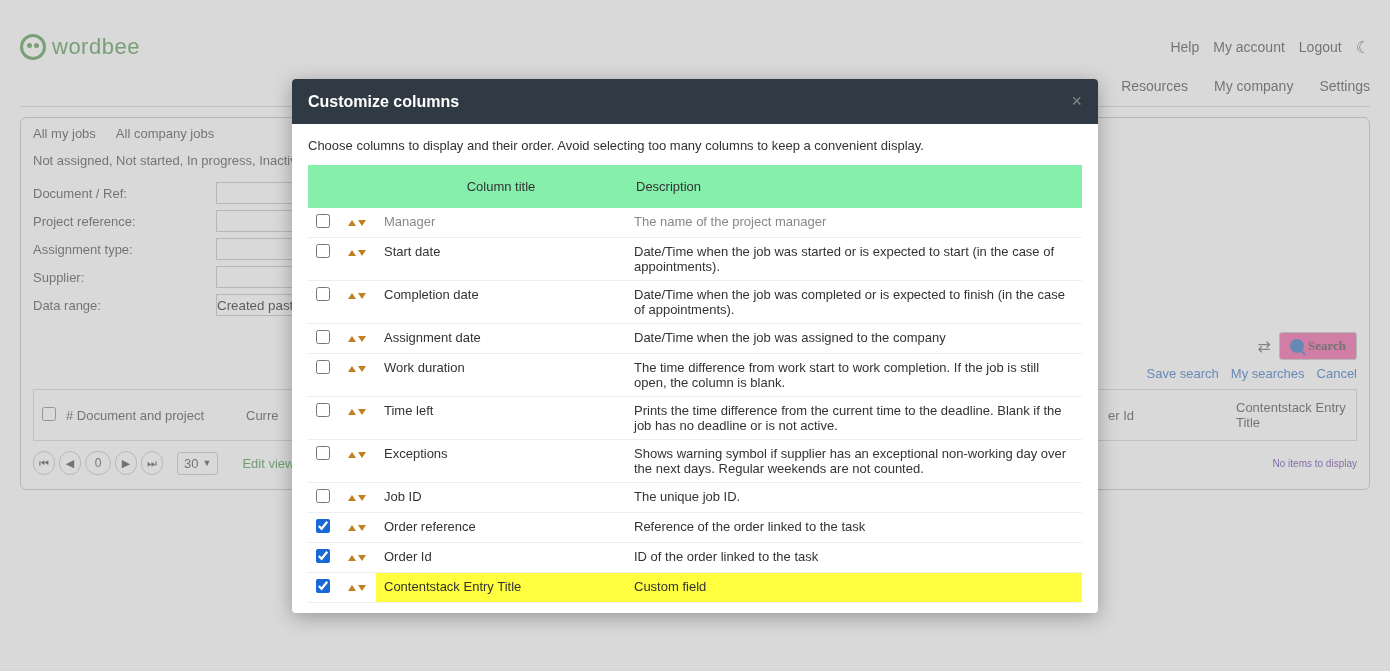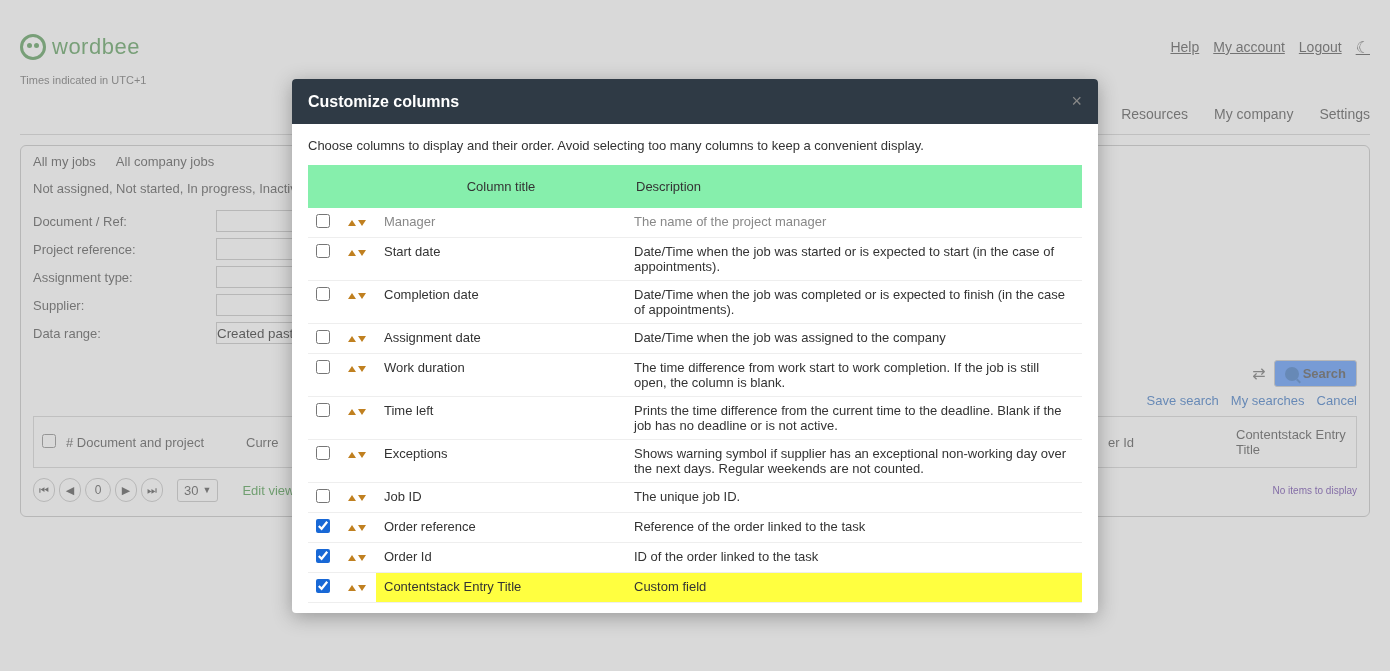--- a/index.html
+++ b/index.html
@@ -6,39 +6,39 @@
 body { font-family: -apple-system, BlinkMacSystemFont, "Segoe UI", Arial, sans-serif; font-size: 13px; color: #333; background: #fff; }
 .page { padding: 10px 20px; }
 .topbar { display: flex; align-items: center; justify-content: space-between; padding: 8px 0 4px; margin-top: 16px; }
 .logo { display: flex; align-items: center; gap: 6px; }
 .logo-circle { width: 26px; height: 26px; border: 3px solid #3d8b3d; border-radius: 50%; position: relative; }
 .logo-circle::before, .logo-circle::after { content: ""; position: absolute; width: 5px; height: 5px; background: #3d8b3d; border-radius: 50%; }
 .logo-circle::before { top: 6px; left: 4px; }
 .logo-circle::after { top: 6px; right: 4px; }
 .logo-text { font-size: 22px; font-weight: 400; color: #3d8b3d; letter-spacing: 0.5px; }
 .toplinks { display: flex; align-items: center; gap: 14px; font-size: 14px; }
-.toplinks span { cursor: pointer; text-decoration: underline; }
+.toplinks span { cursor: pointer; }
 .moon-icon { font-size: 16px; }
 .utc { font-size: 11px; color: #555; padding: 10px 0 6px; }
 .mainnav { display: flex; justify-content: flex-end; gap: 26px; border-bottom: 1px solid #ccc; padding: 14px 0 12px; font-size: 14px; }
 .mainnav span { cursor: pointer; }
 .mainnav .active { color: #2d8a2d; }
 .content { border: 1px solid #bbb; border-radius: 6px; padding: 0; margin-top: 10px; }
 .tabs-row { display: flex; border-bottom: 1px solid #bbb; }
 .tab { padding: 8px 14px; font-size: 13px; background: #e8e8e8; border-right: 1px solid #bbb; cursor: pointer; }
 .tab:first-child { border-top-left-radius: 6px; }
 .tab.dark { background: #222; color: #fff; }
 .subtabs { display: flex; gap: 20px; padding: 8px 12px; font-size: 13px; }
 .status-row { padding: 4px 12px 8px; font-size: 13px; color: #333; }
 .filters { padding: 6px 12px 10px; }
 .filter-row { display: flex; align-items: center; margin-bottom: 6px; gap: 8px; }
 .filter-label { width: 175px; font-size: 13px; }
 .filter-input { width: 80px; height: 22px; border: 1px solid #bbb; background: #fff; }
 .search-area { display: flex; justify-content: flex-end; align-items: center; gap: 8px; padding: 0 12px 4px; }
-.search-btn { display: inline-flex; align-items: center; gap: 4px; background: #3b82f6; border: 1px solid #bbb; border-radius: 3px; padding: 5px 10px; font-weight: 600; cursor: pointer; }
+.search-btn { display: inline-flex; align-items: center; gap: 4px; background: #ec4899; border: 1px solid #bbb; border-radius: 3px; padding: 5px 10px; font-weight: 600; cursor: pointer; font-family: Liberation Serif, serif; }
 .blue-search-icon { width: 14px; height: 14px; background: #1a5eb8; border-radius: 50%; position: relative; display: inline-block; }
 .blue-search-icon::after { content: ""; position: absolute; width: 5px; height: 2px; background: #1a5eb8; bottom: -1px; right: -2px; transform: rotate(45deg); }
 .slider-icon { font-size: 16px; color: #555; cursor: pointer; }
 .links-row { display: flex; justify-content: flex-end; gap: 12px; padding: 2px 12px 8px; }
 .links-row span { color: #1a5eb8; cursor: pointer; font-size: 13px; }
 .table-header { display: flex; align-items: center; border: 1px solid #ccc; margin: 0 12px; padding: 10px 8px; font-size: 13px; background: #fff; }
 .th-check { width: 24px; }
 .th-doc { width: 180px; }
 .th-col { width: 120px; }
 .th-ctitle { padding-left: 8px; }
@@ -81,21 +81,20 @@
       <span class="logo-circle"></span>
       <span class="logo-text">wordbee</span>
     </div>
     <div class="toplinks">
       <span>Help</span>
       <span>My account</span>
       <span>Logout</span>
       <span class="moon-icon">☾</span>
     </div>
   </div>
-  <div class="utc">Times indicated in UTC+1</div>
 
   <div class="mainnav">
     <span>Home</span>
     <span>Orders</span>
     <span>Projects</span>
     <span class="active">Jobs</span>
     <span>Clients</span>
     <span>Suppliers</span>
     <span>Resources</span>
     <span>My company</span>

